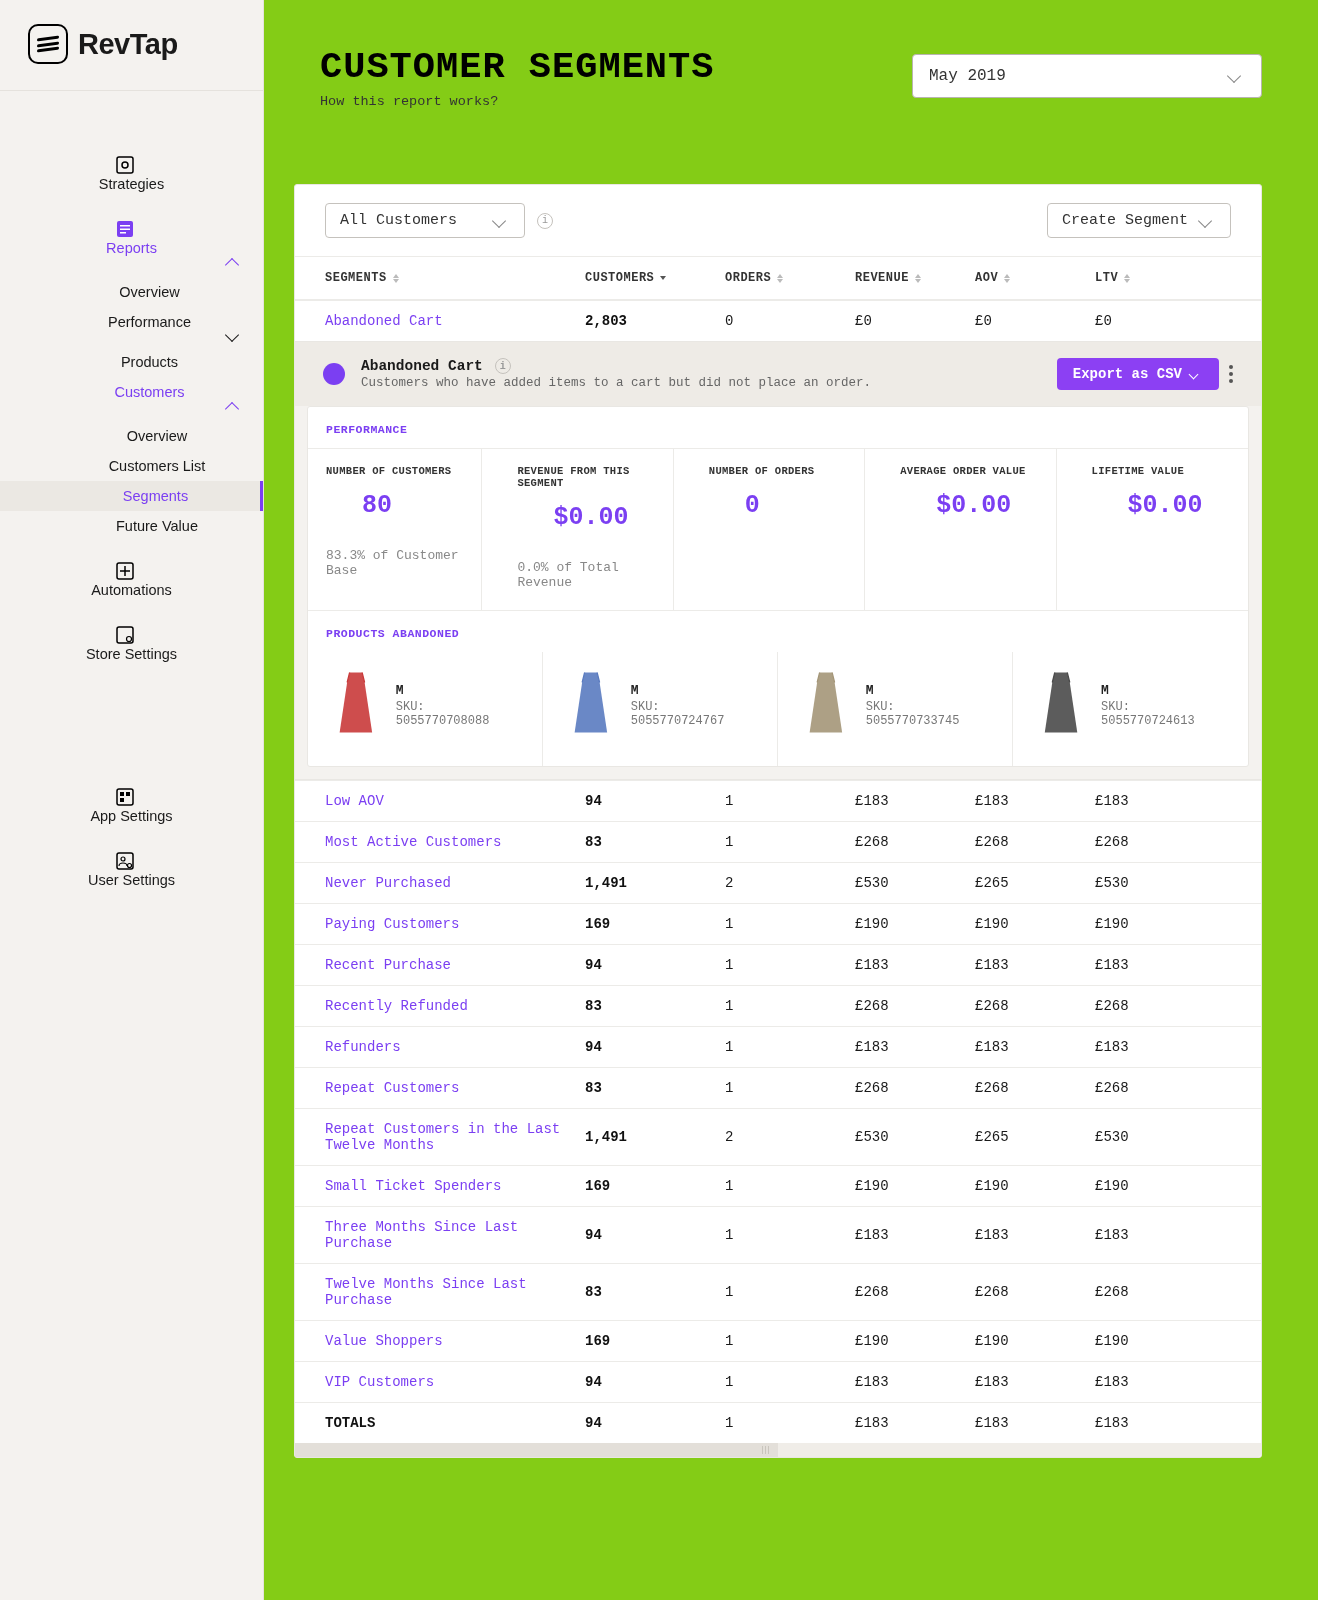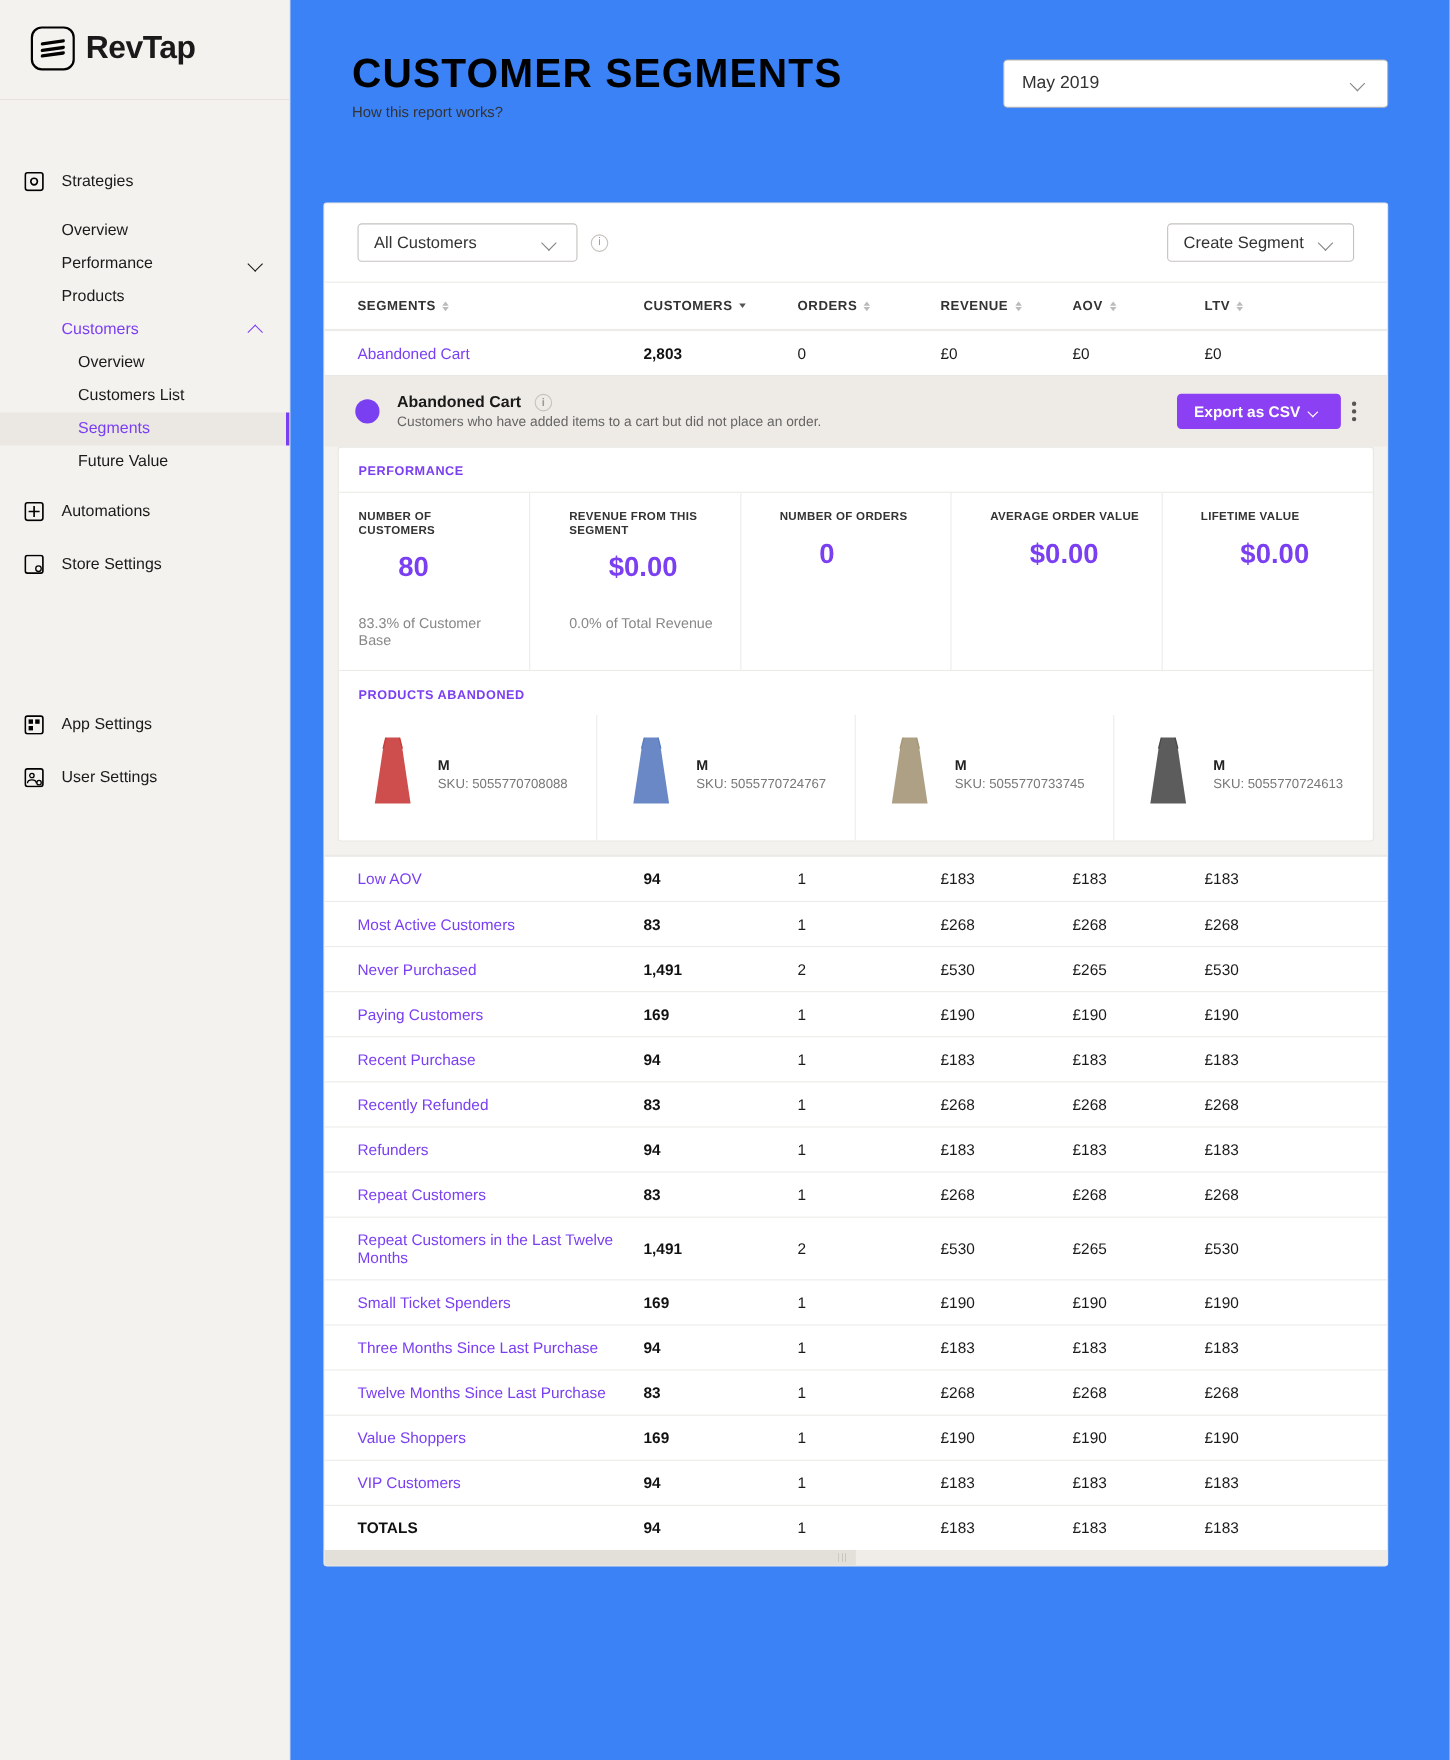--- a/index.html
+++ b/index.html
@@ -46,20 +46,21 @@
     transform: skewY(-8deg);
   }
   .nav { padding-top: 56px; flex: 1; }
   .nav-item, .nav-sub, .nav-subsub {
     display: flex; align-items: center;
     padding: 7px 20px 7px 20px;
     font-size: 14.5px;
     color: #1a1a1a;
     cursor: pointer;
     position: relative;
+    flex-direction: column;
   }
   .nav-item .nav-label { flex: 1; }
   .nav-icon {
     width: 22px; height: 22px;
     margin-right: 14px;
     display: flex; align-items: center; justify-content: center;
     flex-shrink: 0;
   }
   .nav-sub { padding-left: 56px; font-size: 14.5px; }
   .nav-subsub { padding-left: 71px; font-size: 14.5px; }
@@ -77,22 +78,23 @@
     margin-left: auto;
     margin-right: 6px;
   }
   .chev.up { transform: rotate(-135deg); margin-top: 4px; }
   .nav-gap { height: 12px; }
   .nav-spacer { height: 110px; }
 
   
   .main {
     flex: 1;
-    background: #3b82f6;
+    background: #84cc16;
     overflow-y: auto;
+    font-family: Liberation Mono, monospace;
   }
   .header {
     padding: 46px 56px 14px 56px;
     display: flex;
     align-items: flex-start;
     justify-content: space-between;
     border-bottom: 1px solid transparent;
   }
   .page-title {
     font-size: 37px;
@@ -341,20 +343,32 @@
           <svg width="18" height="18" viewBox="0 0 18 18" fill="none">
               <rect x="1" y="1" width="16" height="16" rx="2" stroke="#000" stroke-width="1.5"></rect>
               <circle cx="9" cy="9" r="3" stroke="#000" stroke-width="1.5"></circle>
             </svg>
         </span>
         <span class="nav-label">Strategies</span>
       </div>
 
       <div class="nav-gap"></div>
 
+      <div class="nav-item active">
+        <span class="nav-icon">
+          <svg width="18" height="18" viewBox="0 0 18 18" fill="none">
+              <rect x="1" y="1" width="16" height="16" rx="2" fill="#7b3ff2"></rect>
+              <rect x="4" y="5" width="10" height="1.5" fill="#fff"></rect>
+              <rect x="4" y="8.5" width="10" height="1.5" fill="#fff"></rect>
+              <rect x="4" y="12" width="6" height="1.5" fill="#fff"></rect>
+            </svg>
+        </span>
+        <span class="nav-label">Reports</span>
+        <span class="chev up"></span>
+      </div>
 
       <div class="nav-sub">
         <span>Overview</span>
       </div>
       <div class="nav-sub">
         <span>Performance</span>
         <span class="chev"></span>
       </div>
       <div class="nav-sub">
         <span>Products</span>

